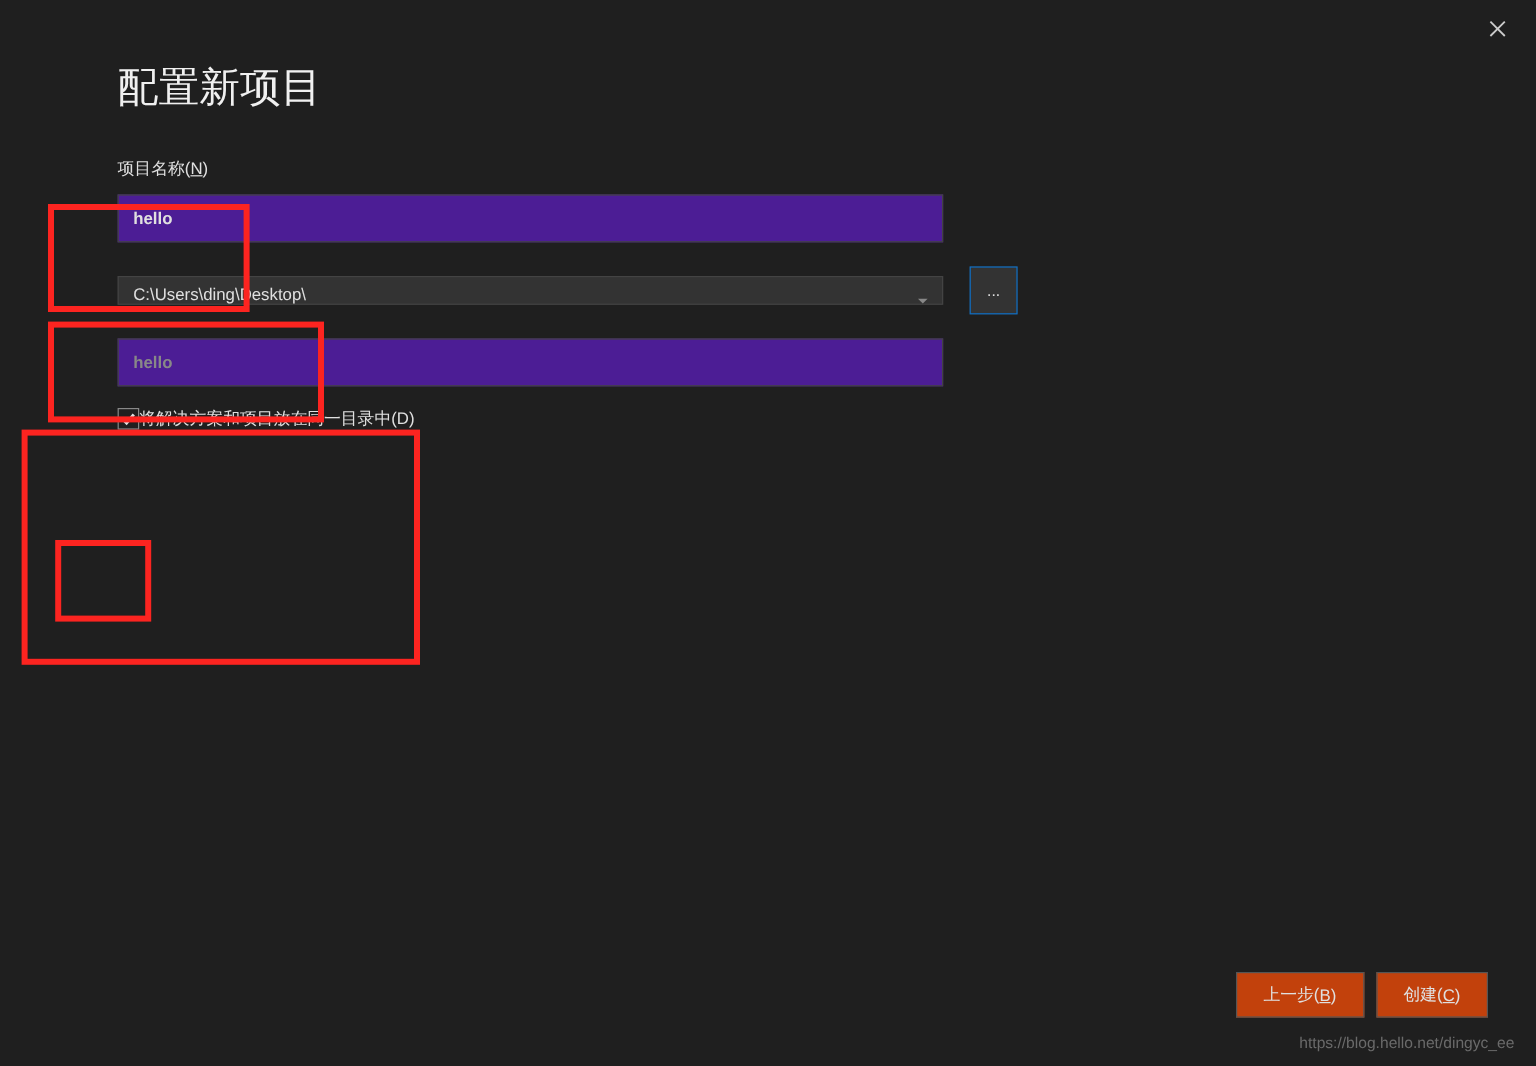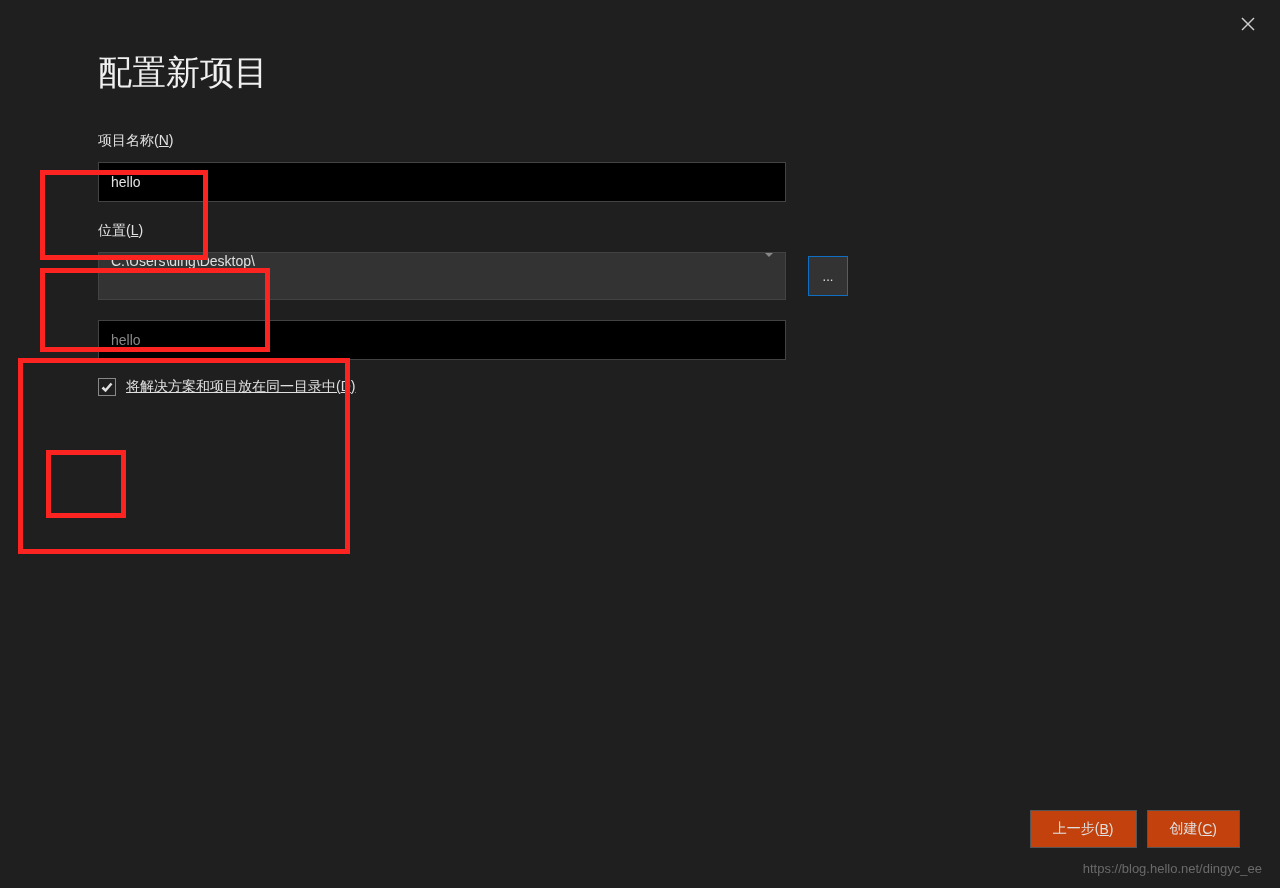--- a/index.html
+++ b/index.html
@@ -70,48 +70,49 @@
       margin-bottom: 12px;
       display: flex;
       gap: 6px;
     }
     .field-label .underline {
       text-decoration: underline;
     }
     .text-input {
       width: 688px;
       height: 40px;
-      background: #000000;
+      background: #4c1d95;
       border: 1px solid #434343;
       color: #e0e0e0;
       font-size: 14px;
       padding: 0 12px;
       outline: none;
+      font-weight: bold;
     }
     .text-input::placeholder {
       color: #888888;
     }
     .text-input.disabled {
       color: #888888;
     }
     .location-row {
       display: flex;
       align-items: center;
       gap: 22px;
     }
     .select-input {
       width: 688px;
-      height: 48px;
+      height: 24px;
       background: #333333;
       border: 1px solid #434343;
       color: #e0e0e0;
       font-size: 14px;
       padding: 0 12px;
       display: flex;
-      align-items: flex-start;
+      align-items: flex-end;
       justify-content: space-between;
       cursor: pointer;
     }
     .dropdown-arrow {
       width: 0;
       height: 0;
       border-left: 4px solid transparent;
       border-right: 4px solid transparent;
       border-top: 4px solid #888888;
     }
@@ -137,23 +138,21 @@
       justify-content: center;
       color: #4aa0e8;
       font-size: 10px;
       font-weight: bold;
       font-style: italic;
       font-family: serif;
     }
     .checkbox-row {
       display: flex;
       align-items: center;
-      gap: 10px;
       margin-top: 18px;
-      text-decoration: underline;
     }
     .checkbox {
       width: 18px;
       height: 18px;
       border: 1px solid #888888;
       background: transparent;
       display: flex;
       align-items: center;
       justify-content: center;
       cursor: pointer;
@@ -245,25 +244,20 @@
   <div class="field-group">
     <div class="field-label">
       <span>
         <span>项目名称(</span><span class="underline">N</span><span>)</span>
       </span>
     </div>
     <input type="text" class="text-input" value="hello" style="">
   </div>
 
   <div class="field-group">
-    <div class="field-label">
-      <span>
-        <span>位置(</span><span class="underline">L</span><span>)</span>
-      </span>
-    </div>
     <div class="location-row">
       <div class="select-input">
         <span>C:\Users\ding\Desktop\</span>
         <span class="dropdown-arrow"></span>
       </div>
       <button class="browse-btn">...</button>
     </div>
   </div>
 
   <div class="field-group">

